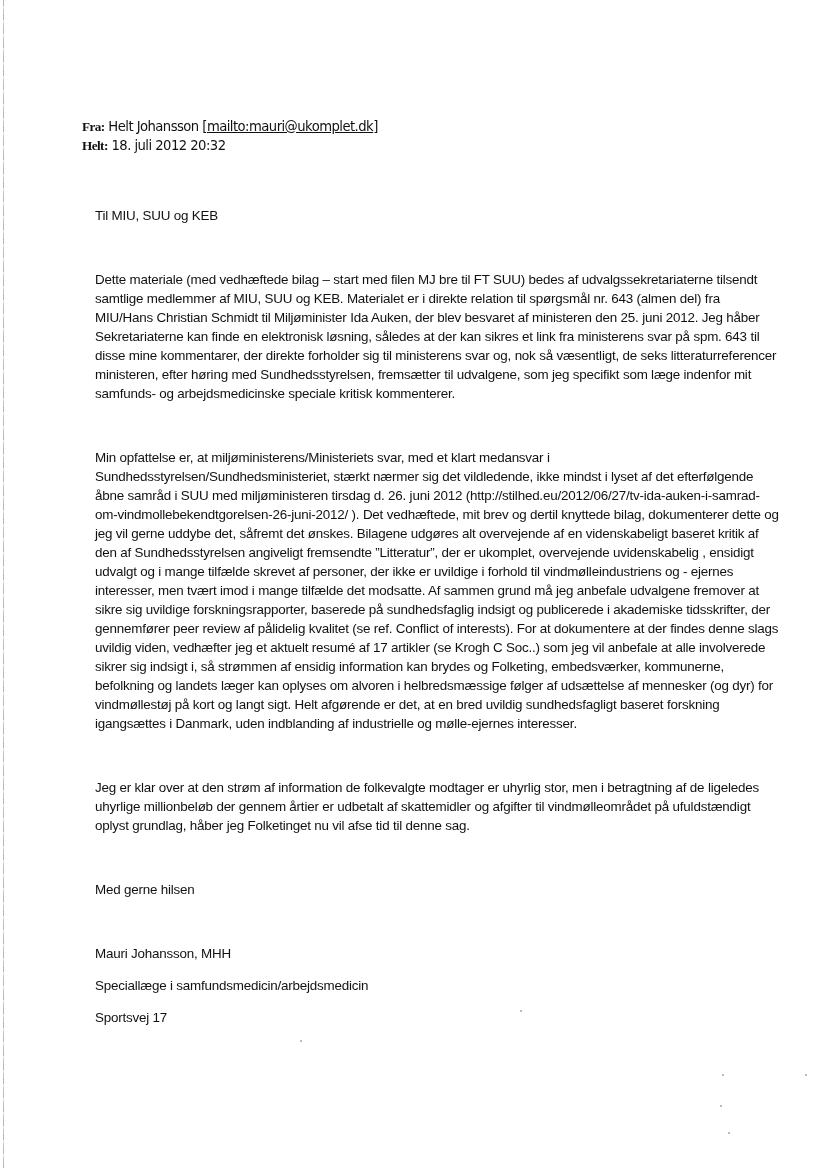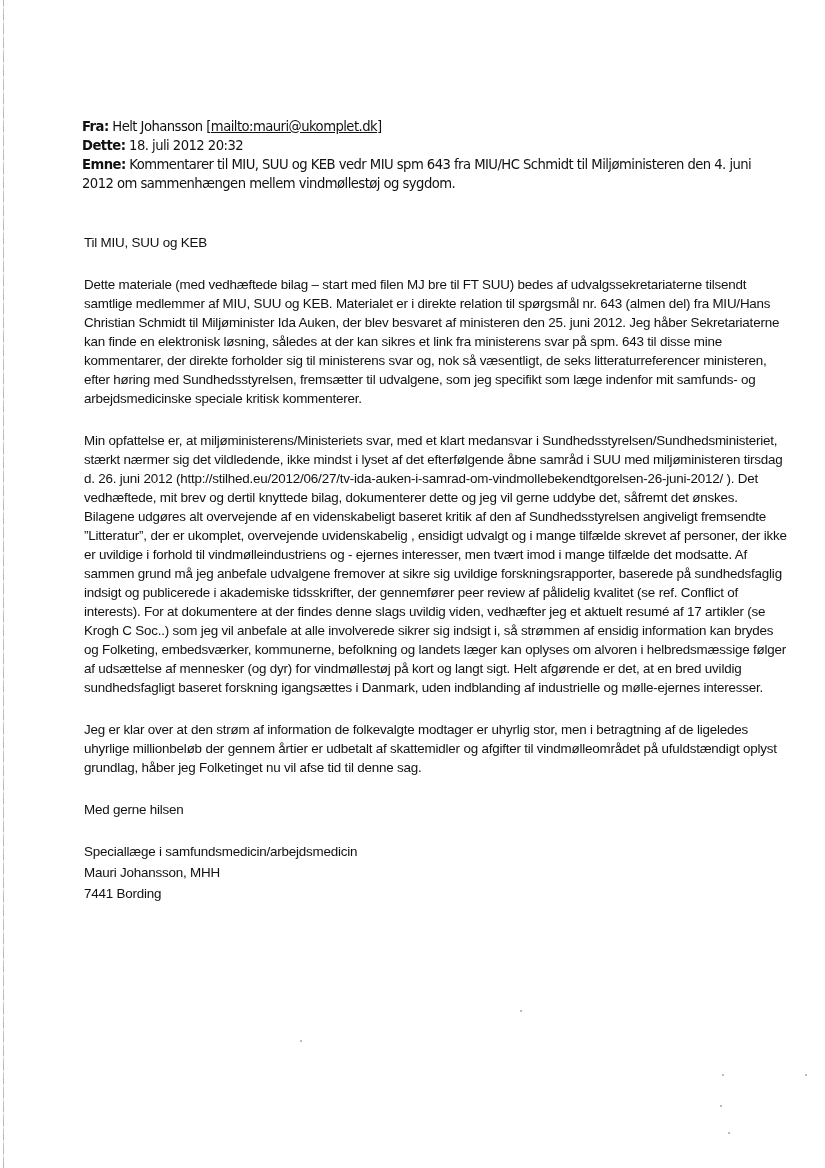--- a/index.html
+++ b/index.html
@@ -1,68 +1,64 @@
 <!DOCTYPE html>
 <html><head>
 <meta charset="utf-8">
 <style>
   html, body { margin: 0; padding: 0; background: #ffffff; }
   body { width: 825px; height: 1168px; position: relative; overflow: hidden; color: #111; }
   .scanline { position: absolute; left: 3px; top: 0; width: 1px; height: 1168px;
     background: repeating-linear-gradient(to bottom, #999 0 6px, #d4d4d4 6px 9px, #aaa 9px 14px); opacity: .7; }
   .page { position: absolute; left: 82px; top: 117px; width: 710px; }
   .hdr { font-family: "DejaVu Sans", sans-serif; font-size: 13.2px; line-height: 19px; letter-spacing: -0.55px; }
-  .hdr b { font-weight: bold; }
+  .hdr b { font-weight: bold; font-family: Liberation Serif, serif; }
   .hdr .link { text-decoration: underline; }
   .body { font-family: "Liberation Sans", sans-serif; font-size: 13.4px; line-height: 19px; letter-spacing: -0.2px; }
-  p { margin: 2px; }
+  p { margin: 13px; }
   .gap { height: 19px; }
   .gap2 { height: 38px; }
   .url { }
   .dot { position: absolute; width: 2px; height: 2px; background: #bbb; }
 </style>
 </head>
 <body>
 
 <div class="scanline"></div>
 
 <div class="page">
   <div class="hdr">
     <div>
       <b>Fra:</b>
       <span>Helt Johansson</span>
       <span>[</span><span class="link">mailto:mauri@ukomplet.dk</span><span>]</span>
     </div>
     <div>
-      <b>Dette:</b>
+      <b>Helt:</b>
       <span>18. juli 2012 20:32</span>
-    </div>
-    <div style="width:700px;">
-      <b>Emne:</b>
-      <span>Kommentarer til MIU, SUU og KEB vedr MIU spm 643 fra MIU/HC Schmidt til Miljøministeren den 4. juni 2012 om sammenhængen mellem vindmøllestøj og sygdom.</span>
     </div>
   </div>
 
   <div class="gap2"></div>
 
   <div class="body">
     <p>Til MIU, SUU og KEB</p>
     <div class="gap"></div>
     <p>Dette materiale (med vedhæftede bilag – start med filen MJ bre til FT SUU) bedes af udvalgssekretariaterne tilsendt samtlige medlemmer af MIU, SUU og KEB. Materialet er i direkte relation til spørgsmål nr. 643 (almen del) fra MIU/Hans Christian Schmidt til Miljøminister Ida Auken, der blev besvaret af ministeren den 25. juni 2012. Jeg håber Sekretariaterne kan finde en elektronisk løsning, således at der kan  sikres et link fra ministerens svar på spm. 643 til disse mine kommentarer, der direkte forholder sig til ministerens svar og, nok så væsentligt, de seks litteraturreferencer ministeren, efter høring med Sundhedsstyrelsen, fremsætter til udvalgene, som jeg specifikt som læge indenfor mit samfunds- og arbejdsmedicinske speciale kritisk kommenterer.</p>
     <div class="gap"></div>
     <p><span>Min opfattelse er, at miljøministerens/Ministeriets svar, med et klart medansvar i Sundhedsstyrelsen/Sundhedsministeriet, stærkt nærmer sig det vildledende, ikke mindst i lyset af det efterfølgende åbne samråd i SUU med miljøministeren tirsdag d. 26. juni 2012 (</span><span class="url">http://stilhed.eu/2012/06/27/tv-ida-auken-i-samrad-om-vindmollebekendtgorelsen-26-juni-2012/</span><span> ). Det vedhæftede, mit brev og dertil knyttede bilag, dokumenterer dette og jeg vil gerne uddybe det, såfremt det ønskes. Bilagene udgøres alt overvejende af en videnskabeligt baseret kritik af den af Sundhedsstyrelsen angiveligt fremsendte  ”Litteratur”, der er ukomplet, overvejende uvidenskabelig , ensidigt udvalgt og i mange tilfælde skrevet af personer, der ikke er uvildige i forhold til vindmølleindustriens og - ejernes interesser, men tvært imod i mange tilfælde det modsatte. Af sammen grund må jeg anbefale udvalgene fremover at sikre sig uvildige forskningsrapporter, baserede på sundhedsfaglig indsigt og publicerede i akademiske tidsskrifter, der gennemfører peer review af pålidelig kvalitet (se ref. Conflict of interests). For at dokumentere at der findes denne slags uvildig viden, vedhæfter jeg et aktuelt resumé af 17 artikler (se Krogh C Soc..) som jeg vil anbefale at alle involverede sikrer sig indsigt i, så strømmen af ensidig information kan brydes og Folketing, embedsværker, kommunerne, befolkning og landets læger kan oplyses om alvoren i helbredsmæssige følger af udsættelse af mennesker (og dyr) for vindmøllestøj på kort og langt sigt. Helt afgørende er det, at en bred uvildig sundhedsfagligt baseret forskning igangsættes i Danmark, uden indblanding af industrielle og mølle-ejernes interesser.</span></p>
     <div class="gap"></div>
     <p>Jeg er klar over at den strøm af information de folkevalgte modtager er uhyrlig stor, men i betragtning af de ligeledes uhyrlige millionbeløb der gennem årtier er udbetalt af skattemidler og afgifter til vindmølleområdet på ufuldstændigt oplyst grundlag, håber jeg Folketinget nu vil afse tid til denne sag.</p>
     <div class="gap"></div>
     <p>Med gerne hilsen</p>
     <div class="gap"></div>
     <div>
+      <p>Mauri Johansson, MHH</p>
       <p>Speciallæge i samfundsmedicin/arbejdsmedicin</p>
-      <p>Mauri Johansson, MHH</p>
-      <p>7441 Bording</p>
+      <p>Sportsvej 17</p>
     </div>
   </div>
 </div>
 
 <div class="dot" style="left:722px;top:1074px"></div>
 <div class="dot" style="left:805px;top:1074px"></div>
 <div class="dot" style="left:720px;top:1105px"></div>
 <div class="dot" style="left:728px;top:1132px"></div>
 <div class="dot" style="left:300px;top:1040px"></div>
 <div class="dot" style="left:520px;top:1010px"></div>

